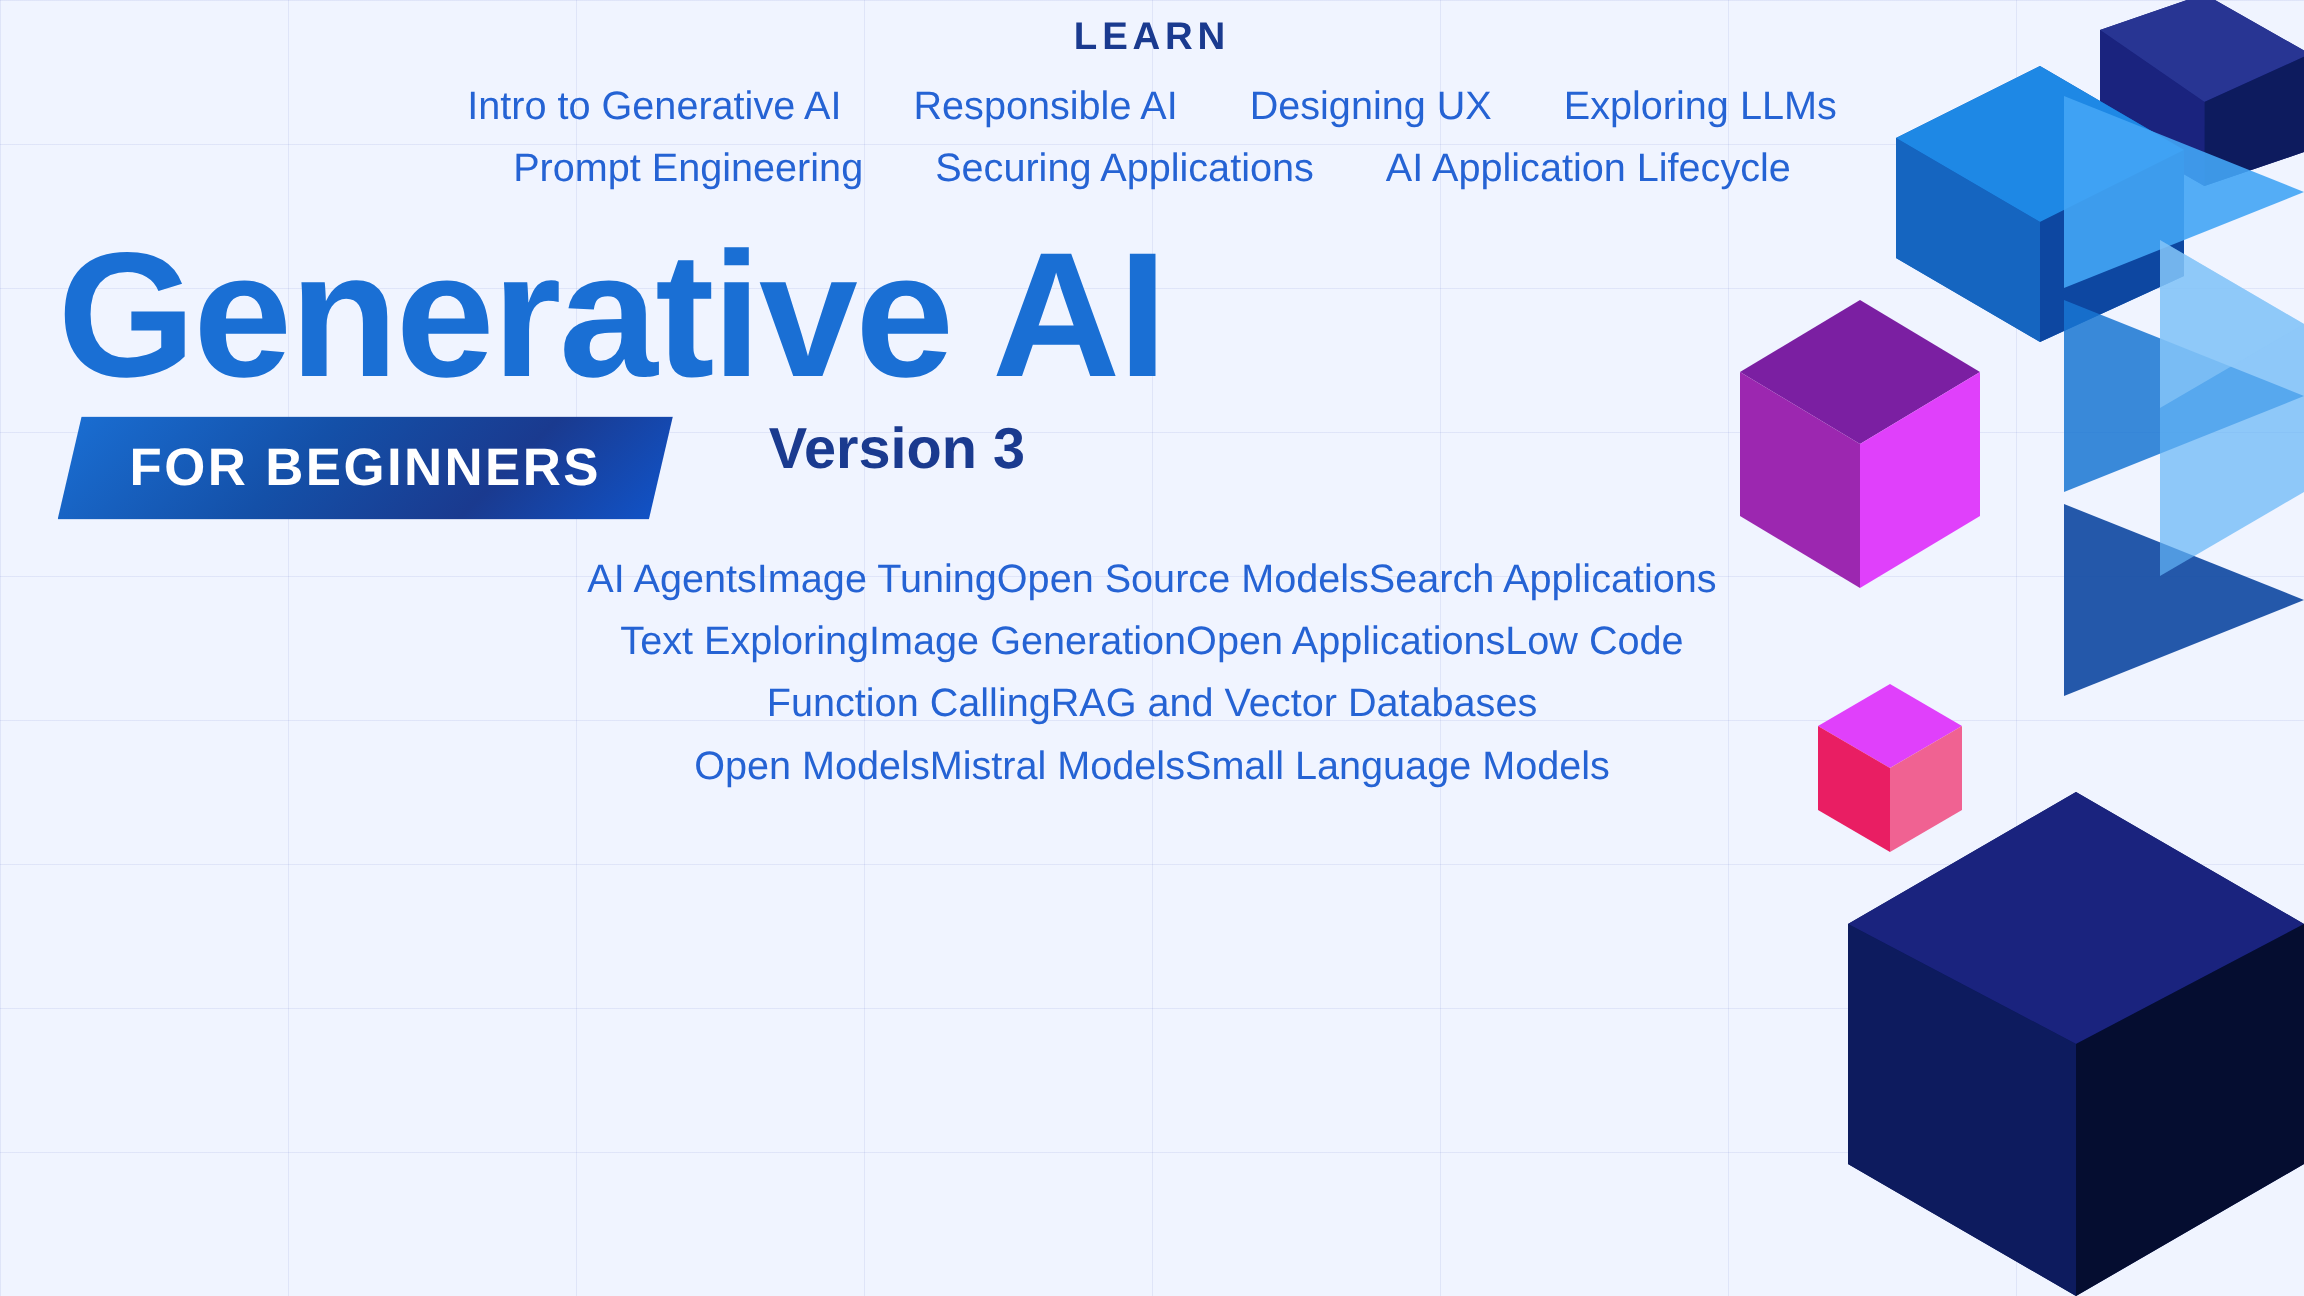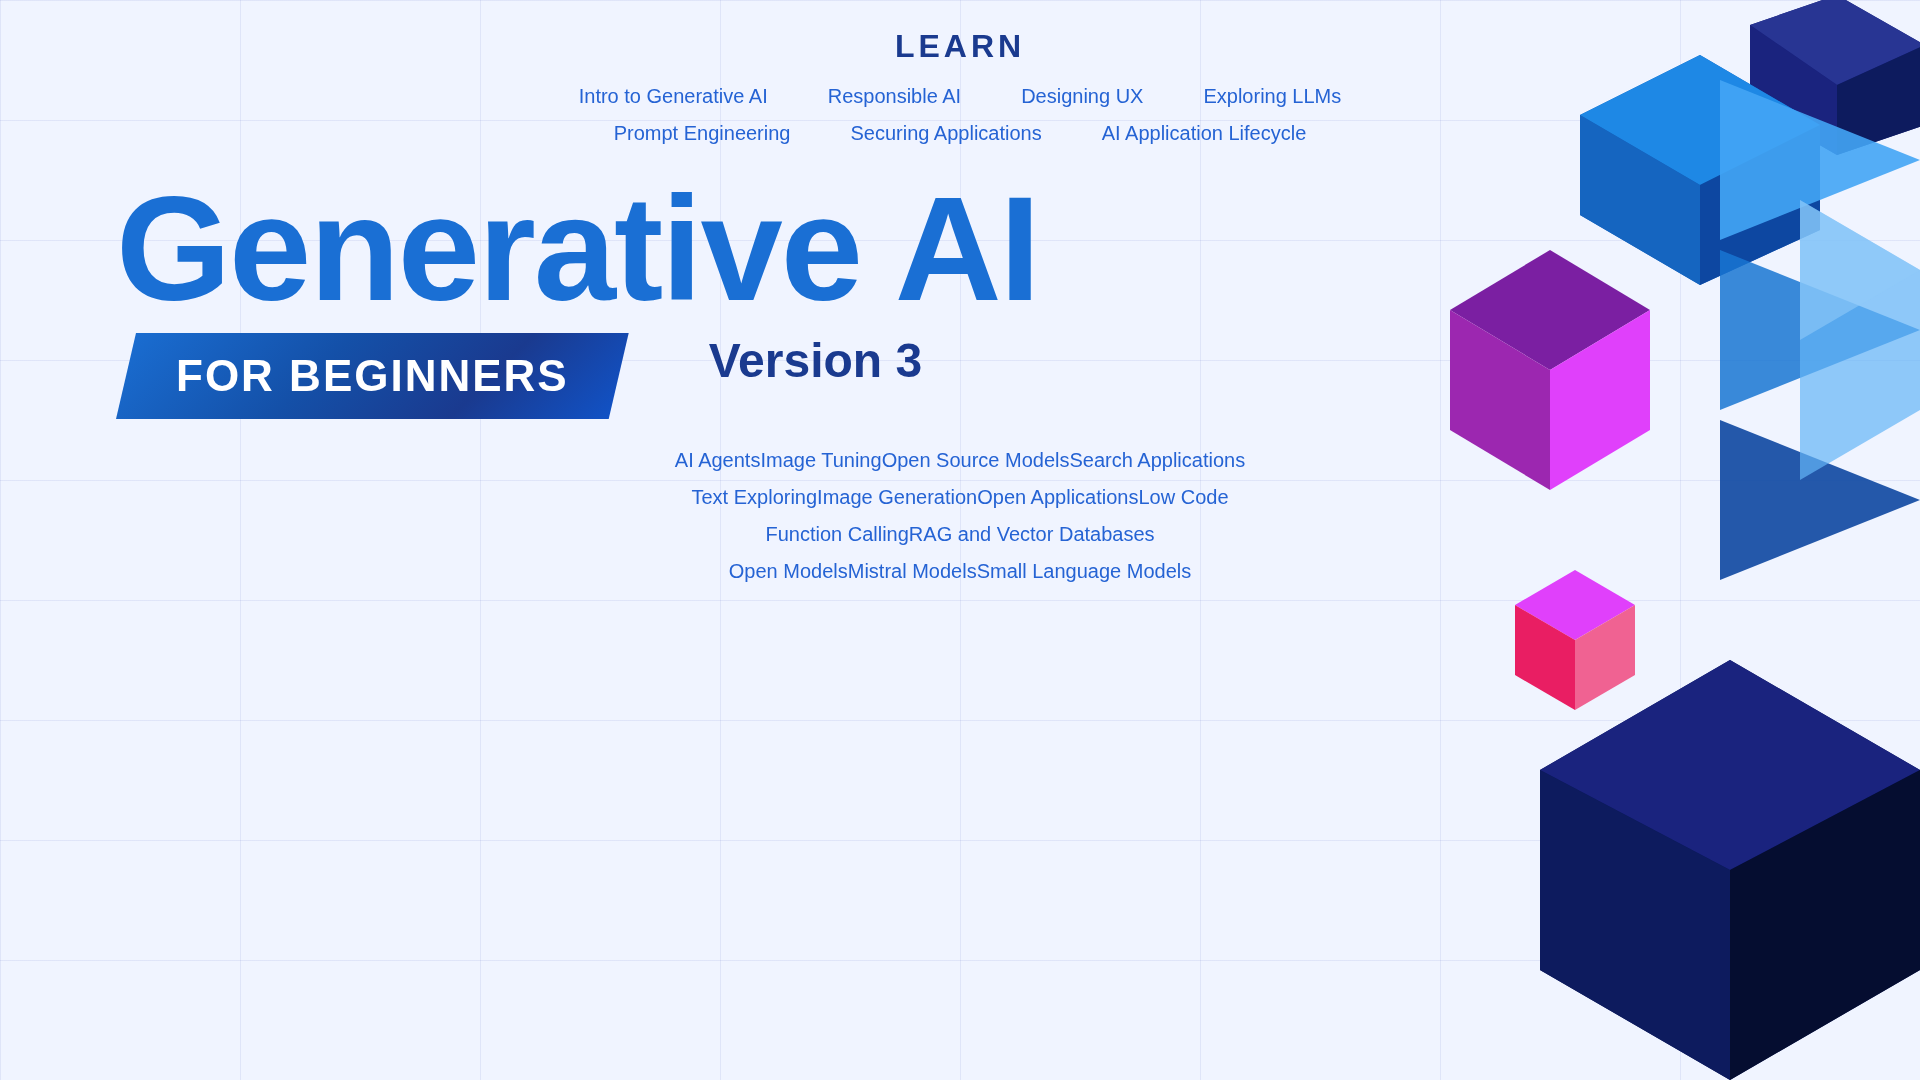--- a/index.html
+++ b/index.html
@@ -34,52 +34,52 @@
     .content {
       position: relative;
       z-index: 1;
       width: 100%;
       height: 100%;
     }
 
     
     .learn-section {
       text-align: center;
-      padding-top: 28px;
+      padding-top: 12px;
     }
 
     .section-label {
       font-size: 32px;
       font-weight: 800;
       color: #1a3a8f;
       letter-spacing: 4px;
       margin-bottom: 20px;
     }
 
     .learn-row1, .learn-row2 {
       display: flex;
       justify-content: center;
       gap: 60px;
       margin-bottom: 14px;
     }
 
     .nav-link {
-      font-size: 20px;
+      font-size: 33px;
       font-weight: 500;
       color: #2563d4;
       cursor: pointer;
       text-decoration: none;
     }
 
     
     .main-area {
       display: flex;
       flex-direction: column;
       align-items: flex-start;
-      padding-left: 116px;
+      padding-left: 48px;
       margin-top: 30px;
     }
 
     .main-title {
       font-size: 148px;
       font-weight: 900;
       color: #1a6fd4;
       line-height: 1;
       letter-spacing: -2px;
     }

